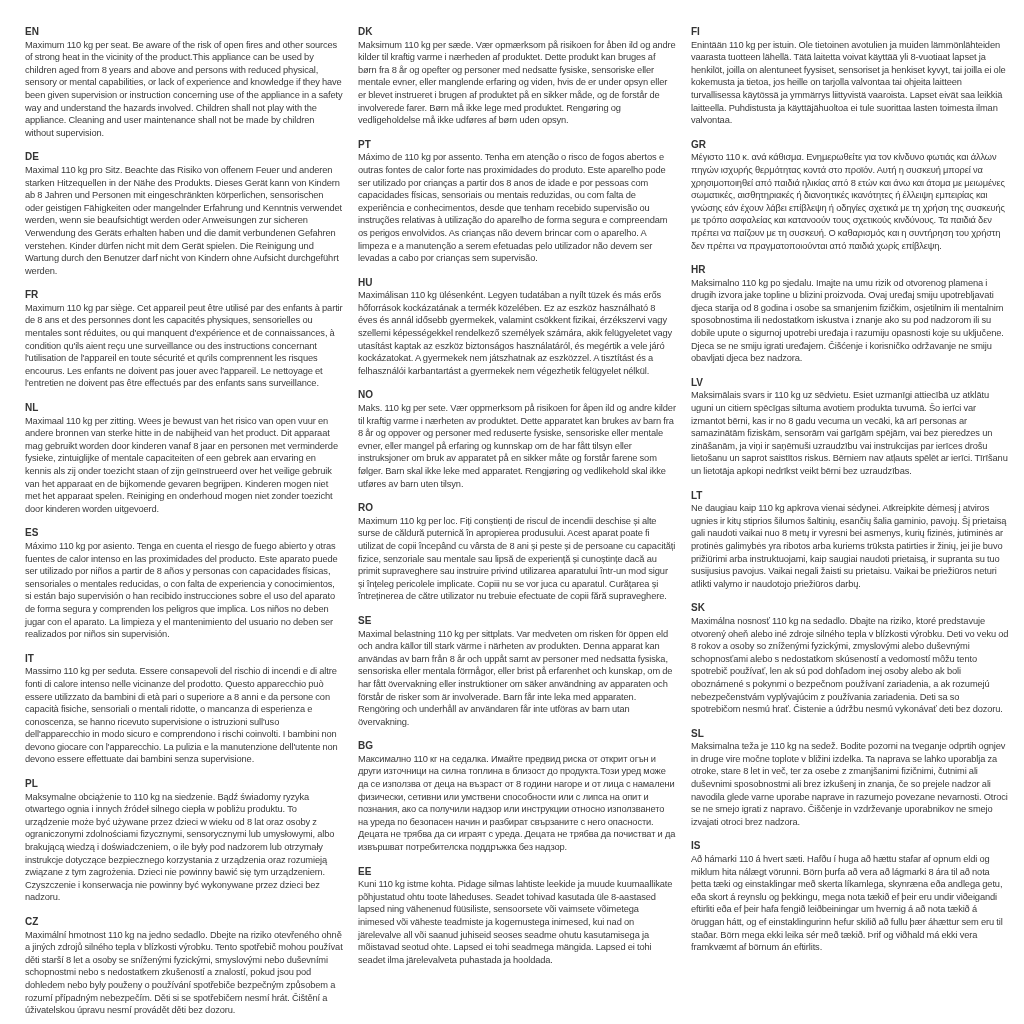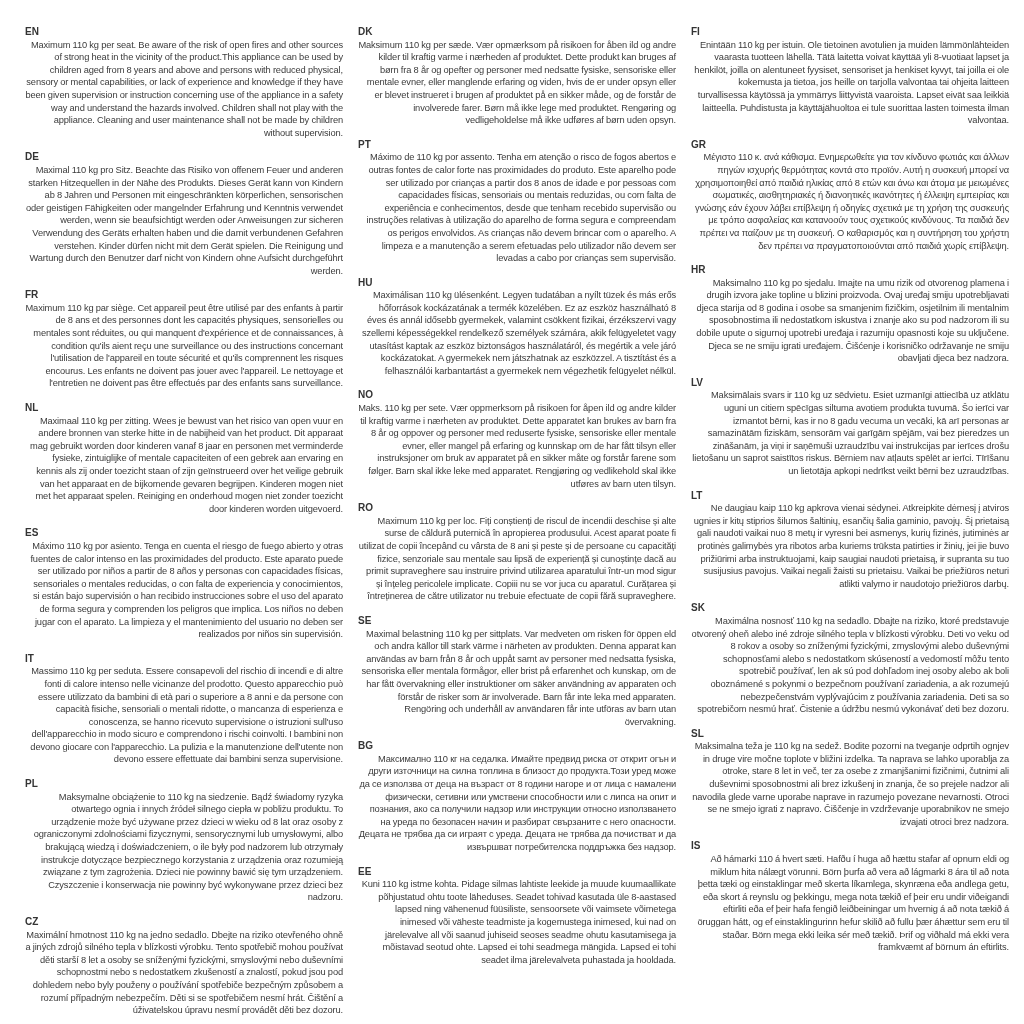--- a/index.html
+++ b/index.html
@@ -32,21 +32,21 @@
     font-weight: bold;
     font-size: 10px;
     line-height: 12.6px;
     color: #343434;
   }
   .txt {
     margin: 0;
     font-size: 9.3px;
     line-height: 12.6px;
     letter-spacing: -0.12px;
-    text-align: right;
+    text-align: left;
     word-spacing: -0.2px;
   }
 </style>
 </head>
 <body>
 
 <div class="page">
   <div class="col">
       <div class="block">
         <div class="lang">EN</div>

